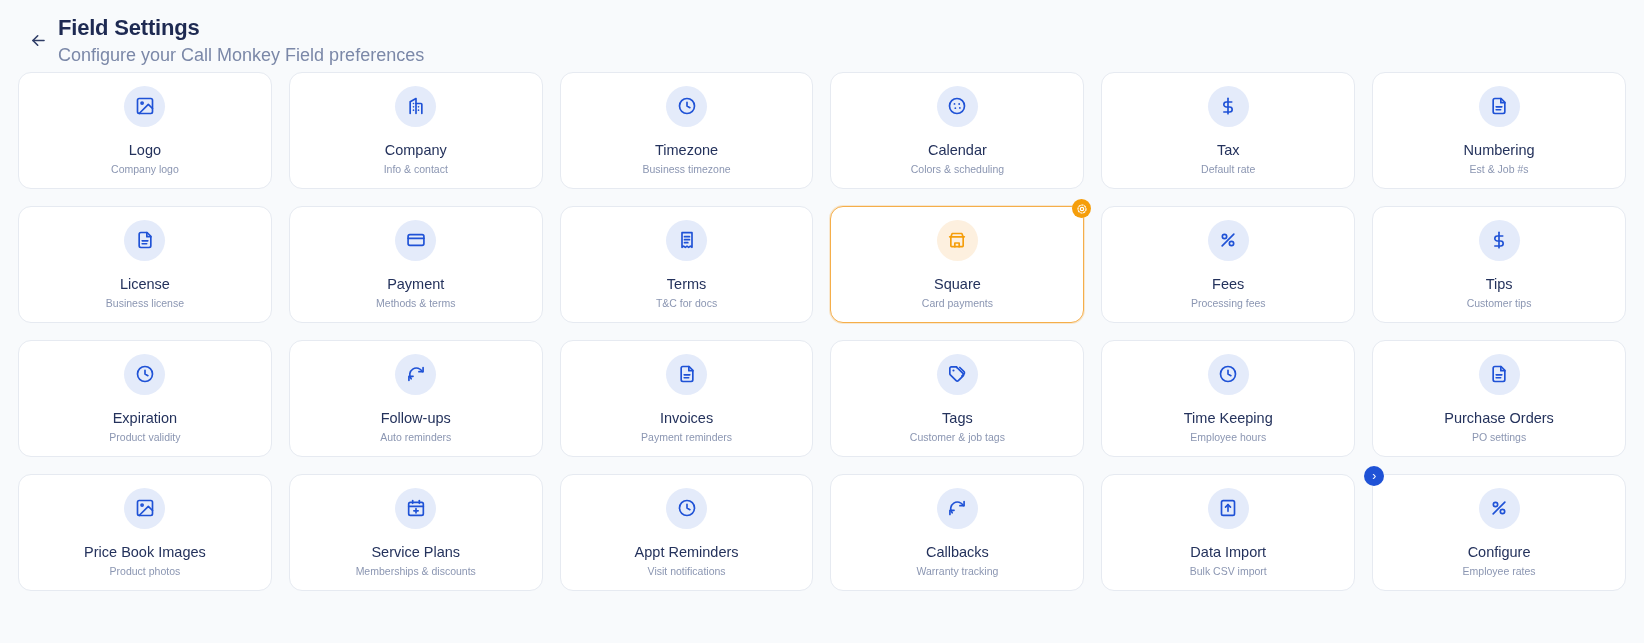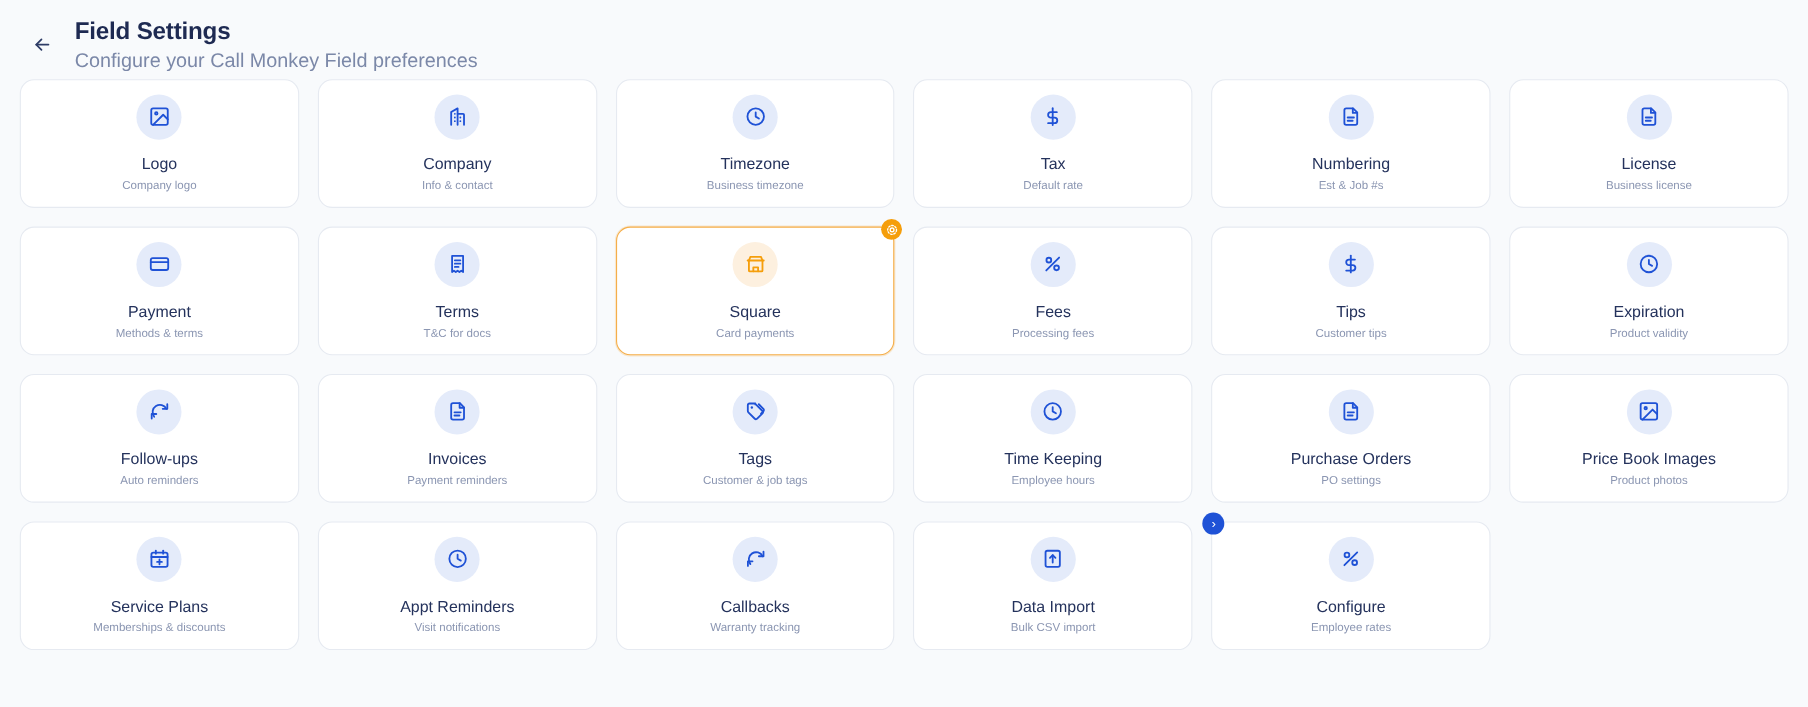--- a/index.html
+++ b/index.html
@@ -26,21 +26,21 @@
     margin-top: 6px;
     display: flex;
     align-items: center;
     justify-content: center;
     border: none;
     background: transparent;
     cursor: pointer;
     padding: 0;
   }
   #back-btn svg { display: block; }
-  .head-text { margin-left: 10px; }
+  .head-text { }
   #page-title {
     font-size: 22px;
     font-weight: bold;
     color: #1e2a52;
     letter-spacing: -0.2px;
     line-height: 28px;
     margin: 0;
     padding: 0;
   }
   #page-subtitle {
@@ -181,20 +181,33 @@
           <circle cx="12" cy="12" r="9"></circle>
           <polyline points="12 7.5 12 12 15.5 14"></polyline>
         </svg>
       </div>
       <div class="card-title">Timezone</div>
       <div class="card-sub">Business timezone</div>
     </div>
     <div class="card">
       <div class="icon-wrap">
         <svg width="20" height="20" viewBox="0 0 24 24" fill="none" stroke="#1f52d6" stroke-width="2" stroke-linecap="round" stroke-linejoin="round">
+          <circle cx="12" cy="12" r="9"></circle>
+          <circle cx="9" cy="9.5" r="1.1" fill="#1f52d6" stroke="none"></circle>
+          <circle cx="14.6" cy="9.6" r="1.1" fill="#1f52d6" stroke="none"></circle>
+          <circle cx="15.4" cy="14.3" r="1.1" fill="#1f52d6" stroke="none"></circle>
+          <circle cx="10" cy="14.6" r="1.1" fill="#1f52d6" stroke="none"></circle>
+        </svg>
+      </div>
+      <div class="card-title">Calendar</div>
+      <div class="card-sub">Colors &amp; scheduling</div>
+    </div>
+    <div class="card">
+      <div class="icon-wrap">
+        <svg width="20" height="20" viewBox="0 0 24 24" fill="none" stroke="#1f52d6" stroke-width="2" stroke-linecap="round" stroke-linejoin="round">
           <line x1="12" y1="2.8" x2="12" y2="21.2"></line>
           <path d="M16.5 7.2H10a3 3 0 0 0 0 6h4a3 3 0 0 1 0 6H7"></path>
         </svg>
       </div>
       <div class="card-title">Tax</div>
       <div class="card-sub">Default rate</div>
     </div>
     <div class="card">
       <div class="icon-wrap">
         <svg width="20" height="20" viewBox="0 0 24 24" fill="none" stroke="#1f52d6" stroke-width="2" stroke-linecap="round" stroke-linejoin="round">

